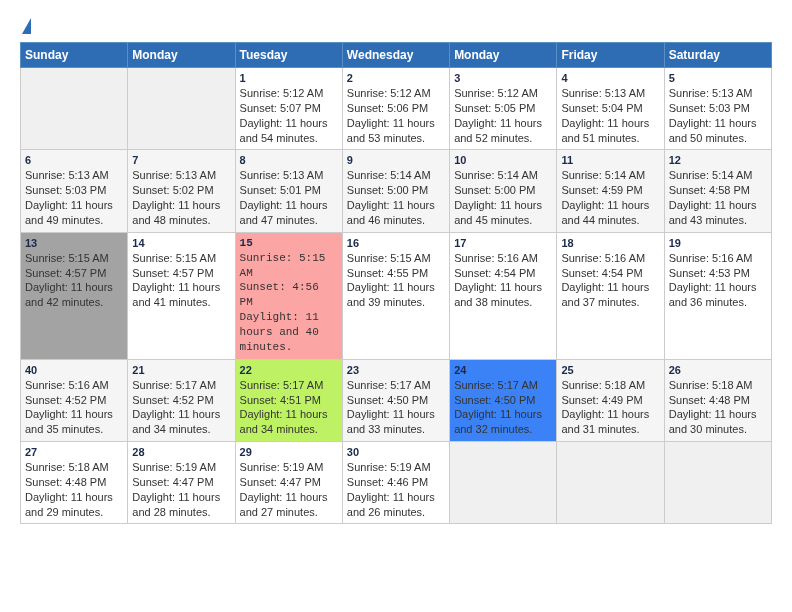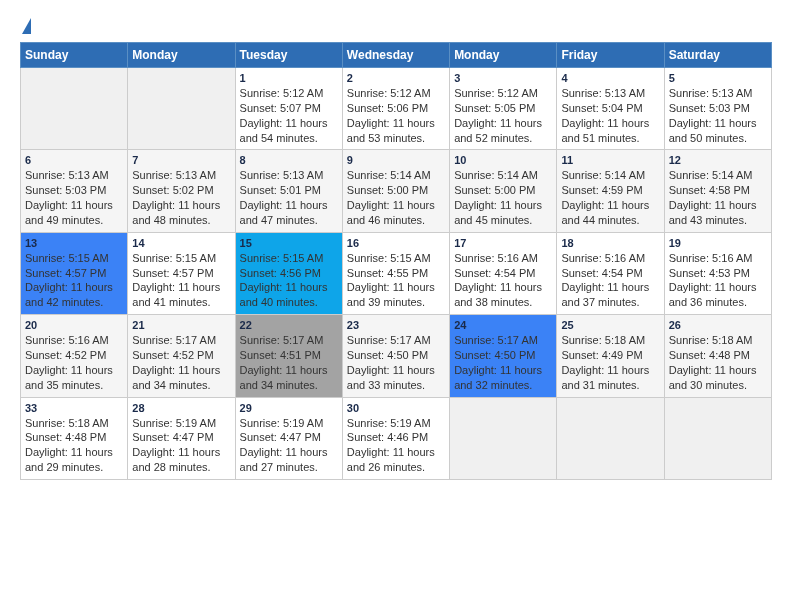--- a/index.html
+++ b/index.html
@@ -201,33 +201,33 @@
 Daylight: 11 hours and 44 minutes.</div>
           </td>
           <td style="background: rgb(245, 245, 245);">
             <span class="day-num">12</span>
             <div class="day-info" style="white-space: pre-line;">Sunrise: 5:14 AM
 Sunset: 4:58 PM
 Daylight: 11 hours and 43 minutes.</div>
           </td>
         </tr>
         <tr>
-          <td style="background: #3b82f6; margin-top: 24px;">
+          <td style="background: #a3a3a3; margin-top: 24px;">
             <span class="day-num">13</span>
             <div class="day-info" style="white-space: pre-line;">Sunrise: 5:15 AM
 Sunset: 4:57 PM
 Daylight: 11 hours and 42 minutes.</div>
           </td>
           <td style="background: rgb(255, 255, 255);">
             <span class="day-num">14</span>
             <div class="day-info" style="white-space: pre-line;">Sunrise: 5:15 AM
 Sunset: 4:57 PM
 Daylight: 11 hours and 41 minutes.</div>
           </td>
-          <td style="background: #0ea5e9;">
+          <td style="background: #fca5a5; font-family: Liberation Mono, monospace;">
             <span class="day-num">15</span>
             <div class="day-info" style="white-space: pre-line;">Sunrise: 5:15 AM
 Sunset: 4:56 PM
 Daylight: 11 hours and 40 minutes.</div>
           </td>
           <td style="background: rgb(255, 255, 255);">
             <span class="day-num">16</span>
             <div class="day-info" style="white-space: pre-line;">Sunrise: 5:15 AM
 Sunset: 4:55 PM
 Daylight: 11 hours and 39 minutes.</div>
@@ -246,32 +246,32 @@
           </td>
           <td style="background: rgb(255, 255, 255);">
             <span class="day-num">19</span>
             <div class="day-info" style="white-space: pre-line;">Sunrise: 5:16 AM
 Sunset: 4:53 PM
 Daylight: 11 hours and 36 minutes.</div>
           </td>
         </tr>
         <tr>
           <td style="background: rgb(245, 245, 245);">
-            <span class="day-num">20</span>
+            <span class="day-num">40</span>
             <div class="day-info" style="white-space: pre-line;">Sunrise: 5:16 AM
 Sunset: 4:52 PM
 Daylight: 11 hours and 35 minutes.</div>
           </td>
           <td style="background: rgb(245, 245, 245);">
             <span class="day-num">21</span>
             <div class="day-info" style="white-space: pre-line;">Sunrise: 5:17 AM
 Sunset: 4:52 PM
 Daylight: 11 hours and 34 minutes.</div>
           </td>
-          <td style="background: #a3a3a3;">
+          <td style="background: #bef264;">
             <span class="day-num">22</span>
             <div class="day-info" style="white-space: pre-line;">Sunrise: 5:17 AM
 Sunset: 4:51 PM
 Daylight: 11 hours and 34 minutes.</div>
           </td>
           <td style="background: rgb(245, 245, 245);">
             <span class="day-num">23</span>
             <div class="day-info" style="white-space: pre-line;">Sunrise: 5:17 AM
 Sunset: 4:50 PM
 Daylight: 11 hours and 33 minutes.</div>
@@ -290,21 +290,21 @@
           </td>
           <td style="background: rgb(245, 245, 245);">
             <span class="day-num">26</span>
             <div class="day-info" style="white-space: pre-line;">Sunrise: 5:18 AM
 Sunset: 4:48 PM
 Daylight: 11 hours and 30 minutes.</div>
           </td>
         </tr>
         <tr>
           <td style="background: rgb(255, 255, 255);">
-            <span class="day-num">33</span>
+            <span class="day-num">27</span>
             <div class="day-info" style="white-space: pre-line;">Sunrise: 5:18 AM
 Sunset: 4:48 PM
 Daylight: 11 hours and 29 minutes.</div>
           </td>
           <td style="background: rgb(255, 255, 255);">
             <span class="day-num">28</span>
             <div class="day-info" style="white-space: pre-line;">Sunrise: 5:19 AM
 Sunset: 4:47 PM
 Daylight: 11 hours and 28 minutes.</div>
           </td>

